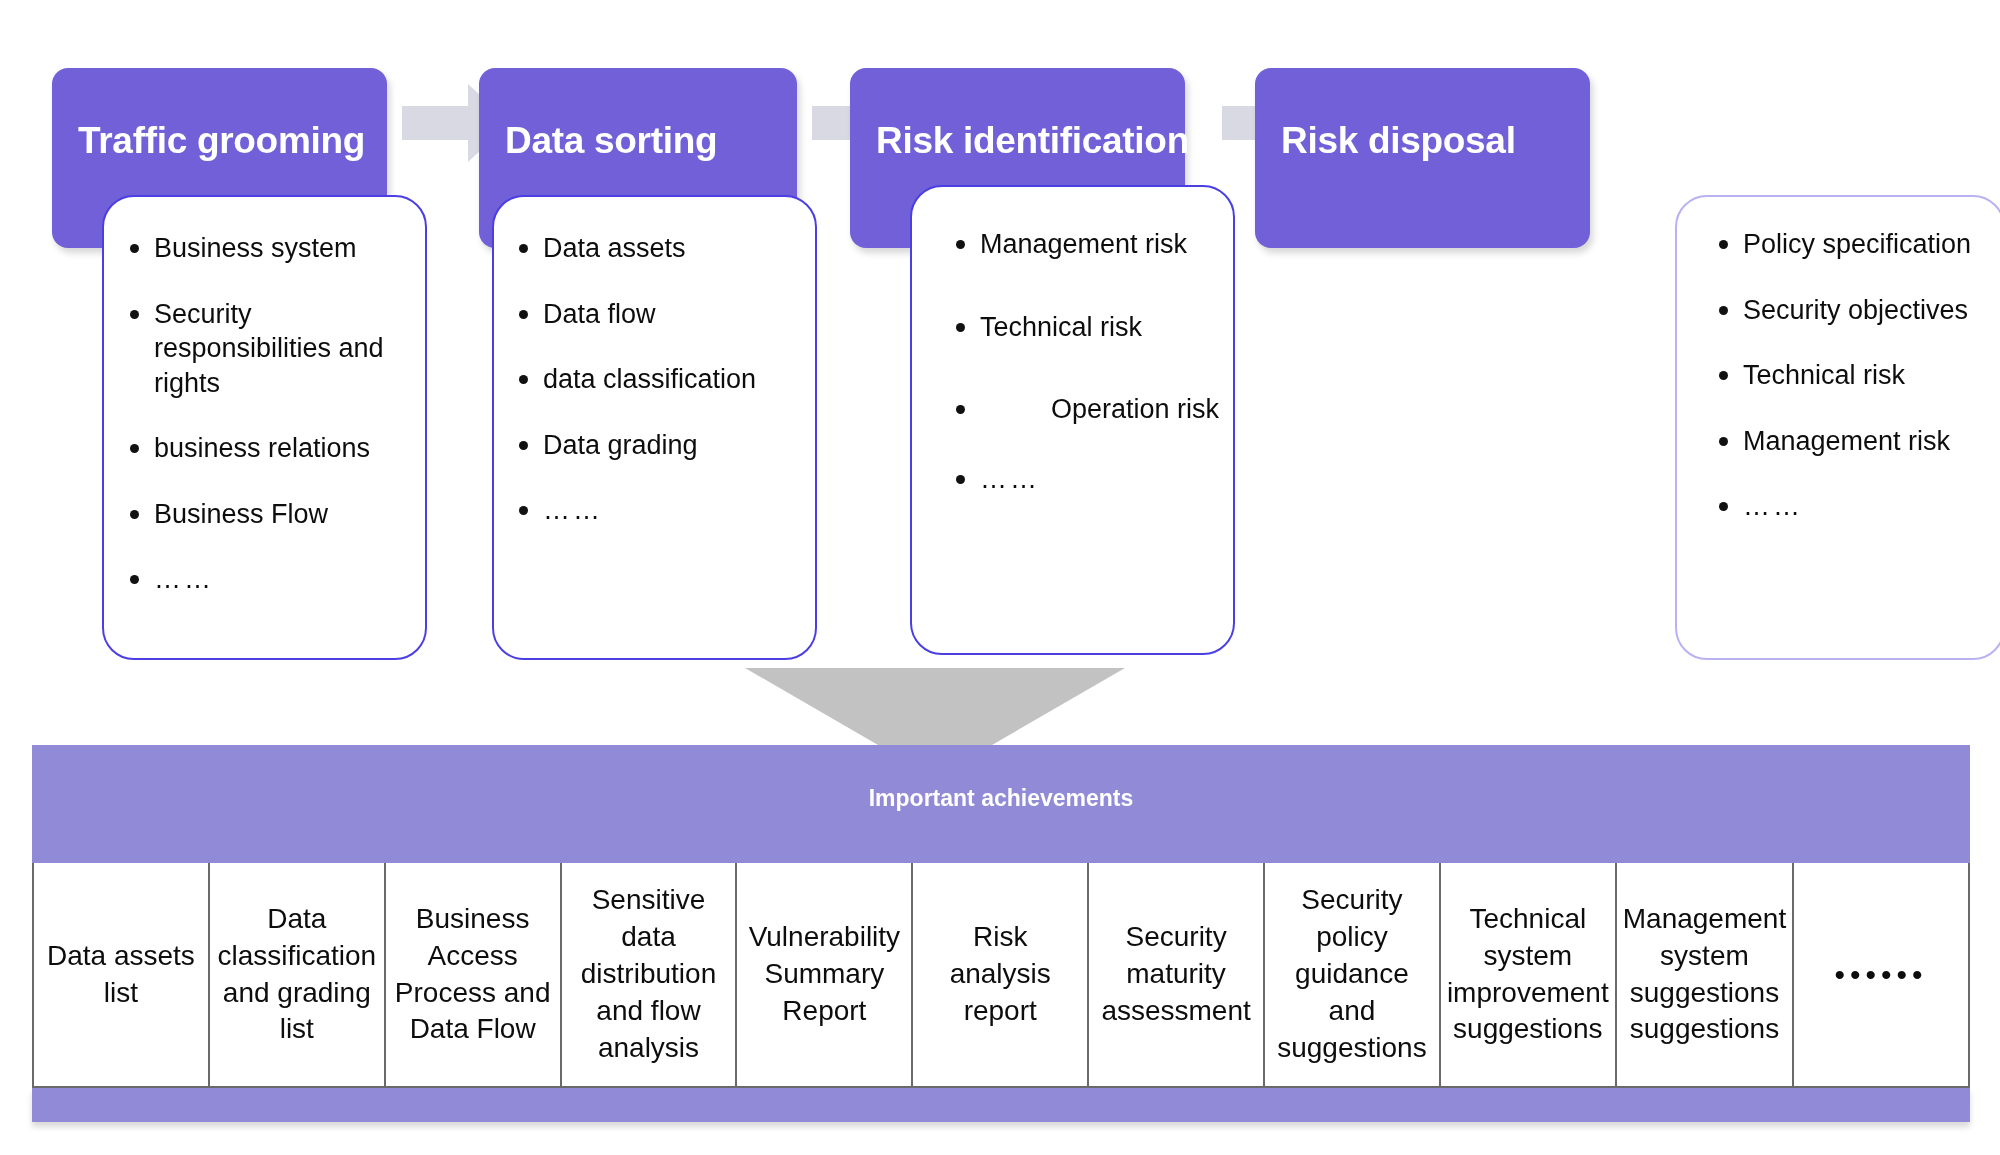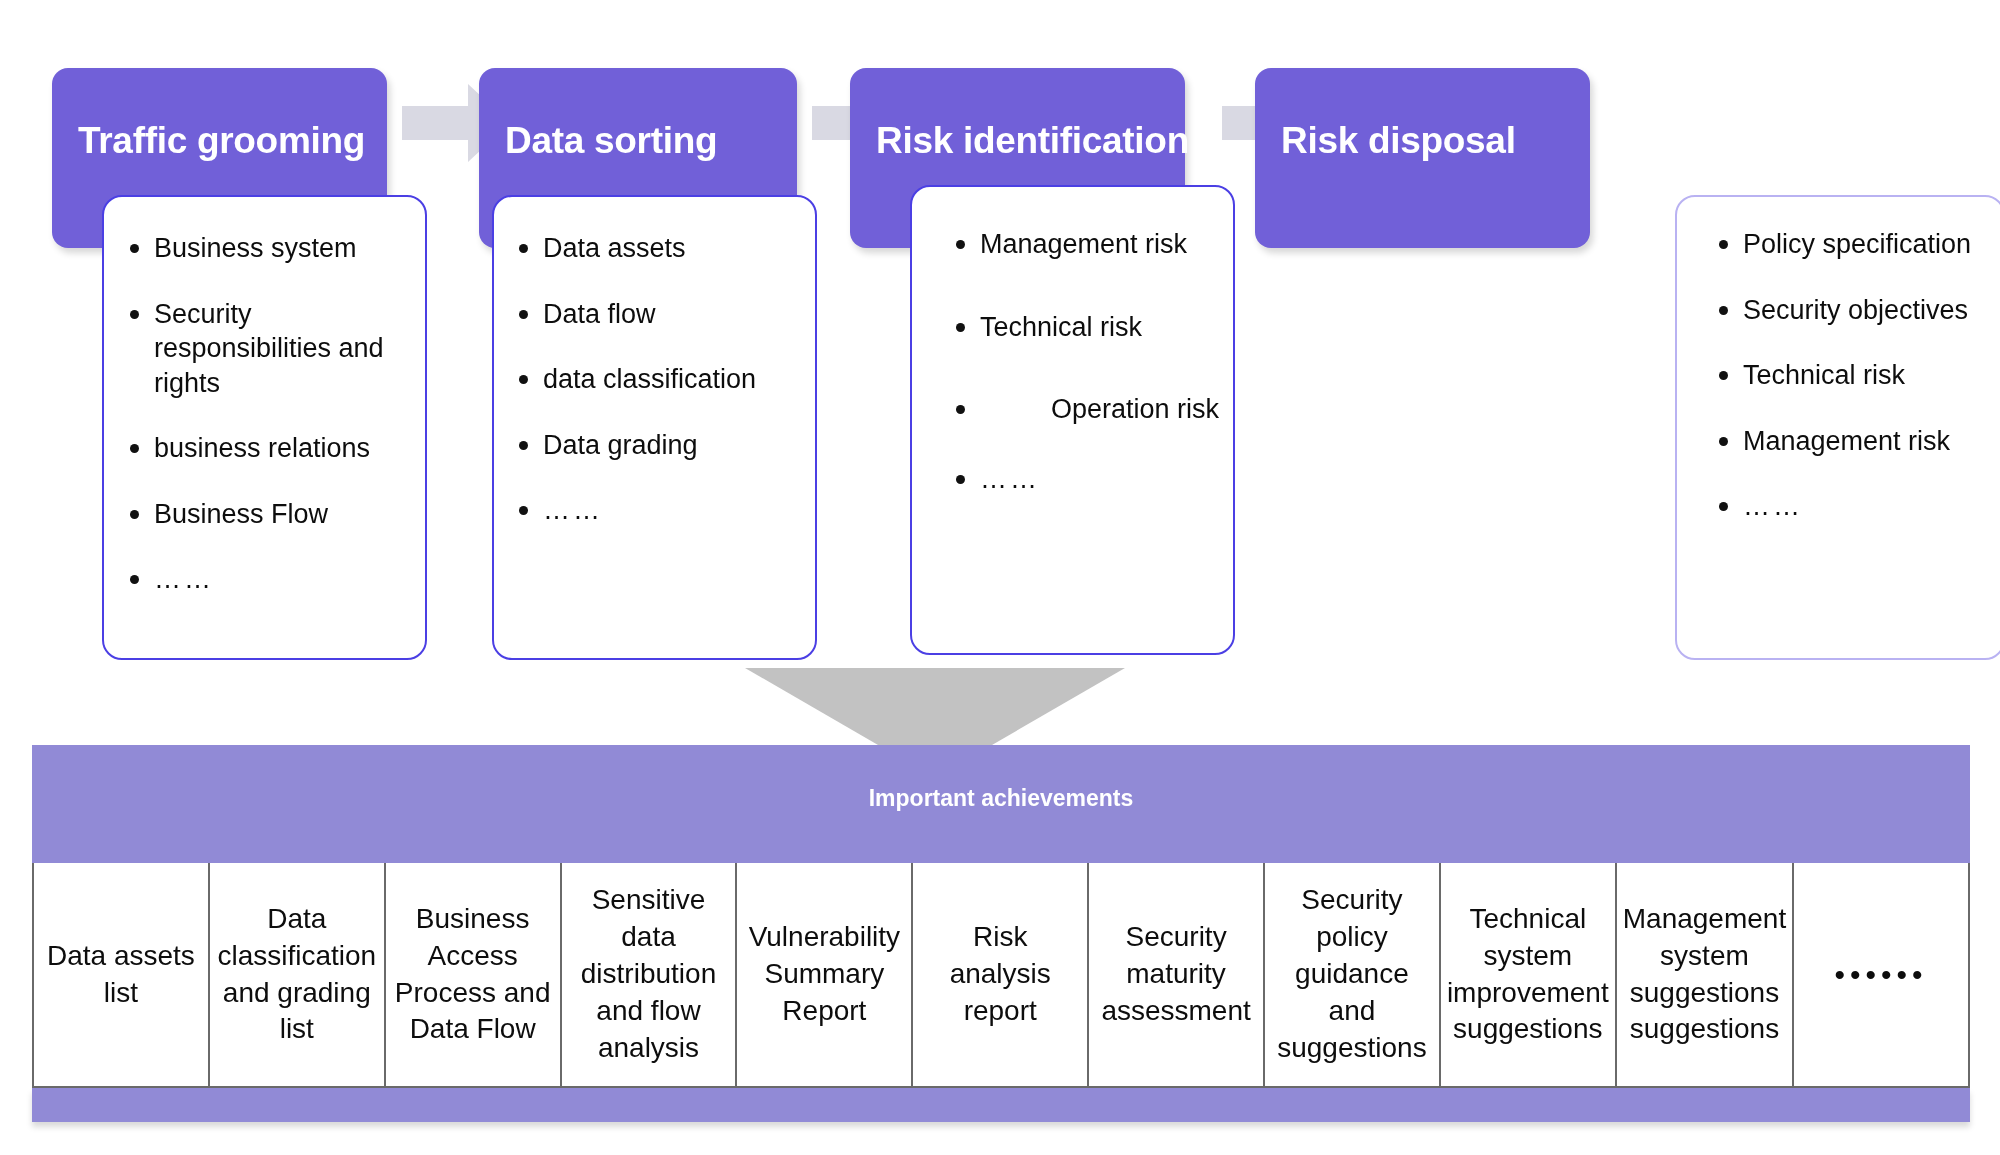--- a/index.html
+++ b/index.html
@@ -53,21 +53,21 @@
   }
 
   .phase-card {
     position: absolute;
     left: 75px;
     top: 195px;
     width: 330px;
     height: 465px;
     background: #ffffff;
     border: 2px solid #4b3fe4;
-    border-radius: 20px;
+    border-radius: 32px;
     box-sizing: border-box;
     box-shadow: 0 0 0 rgba(0,0,0,0);
   }
   .phase-card.soft-border { border-color: #b9b2f2; }
 
   .bullets {
     position: absolute;
     left: 0; top: 0;
     width: 100%;
     padding: 34px 14px 0 22px;

